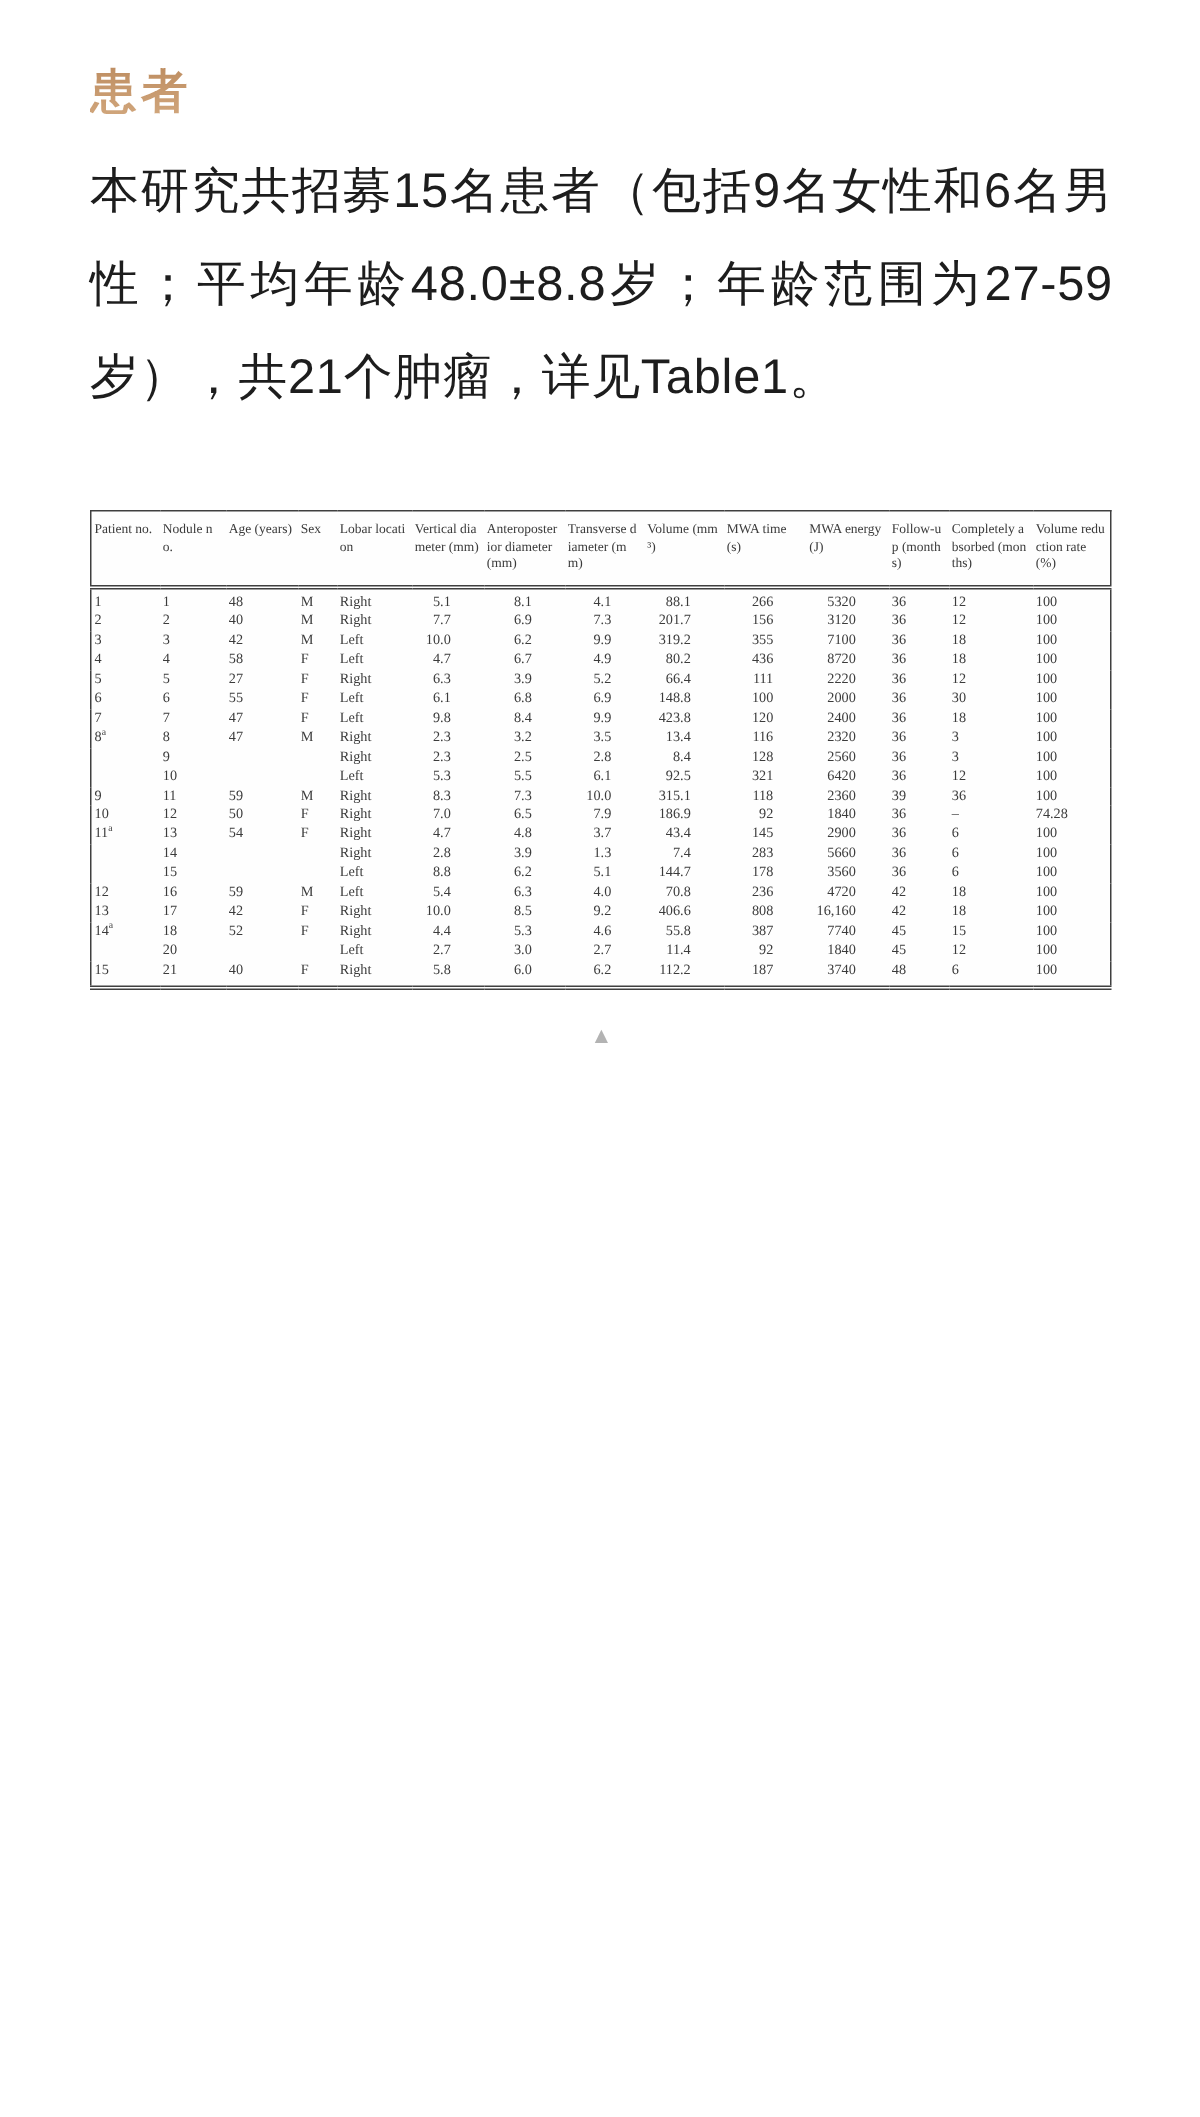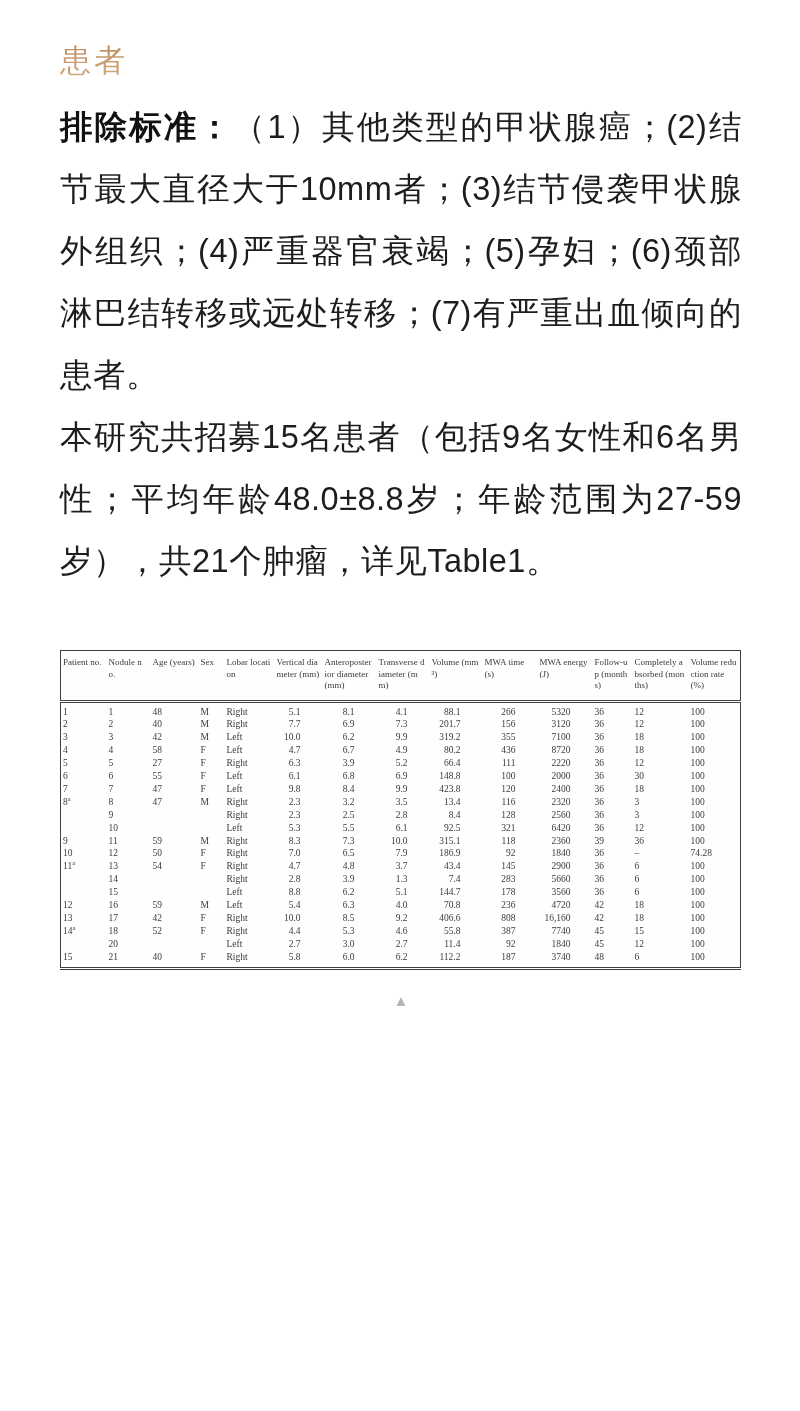--- a/index.html
+++ b/index.html
@@ -16,21 +16,21 @@
     font-size:38px;line-height:46px;font-weight:700;
     font-family:"Liberation Serif","DejaVu Serif",serif;
     background:linear-gradient(180deg,#a97c50 0%,#c1946a 55%,#dcb98f 100%);
     -webkit-background-clip:text;background-clip:text;
     -webkit-text-fill-color:transparent;color:#bd9068;
     letter-spacing:2px;
     width:fit-content;
   }
   h2.subsection-title{
     margin:0 0 16px 0;
-    font-size:31px;line-height:38px;font-weight:400;
+    font-size:31px;line-height:38px;font-weight:700;
     background:linear-gradient(180deg,#bd8c60 0%,#d2a87e 100%);
     -webkit-background-clip:text;background-clip:text;
     -webkit-text-fill-color:transparent;color:#c79a6e;
     letter-spacing:3px;
     width:fit-content;
   }
   .bodytext p{
     margin:0;
     font-size:32.5px;line-height:62px;
     text-align:justify;
@@ -81,21 +81,20 @@
 </style>
 </head>
 <body>
 
 <main class="page">
 
 
   <h2 class="subsection-title">患者</h2>
 
   <div class="bodytext">
-    <p><span class="lead">排除标准：</span><span>（1）其他类型的甲状腺癌；(2)结节最大直径大于10mm者；(3)结节侵袭甲状腺外组织；(4)严重器官衰竭；(5)孕妇；(6)颈部淋巴结转移或远处转移；(7)有严重出血倾向的患者。</span></p>
     <p>本研究共招募15名患者（包括9名女性和6名男性；平均年龄48.0±8.8岁；年龄范围为27-59岁），共21个肿瘤，详见Table1。</p>
   </div>
 
   <figure class="table-figure">
     <table class="ptable">
       <colgroup>
         <col style="width:46px">
           <col style="width:44px">
           <col style="width:48px">
           <col style="width:26px">

